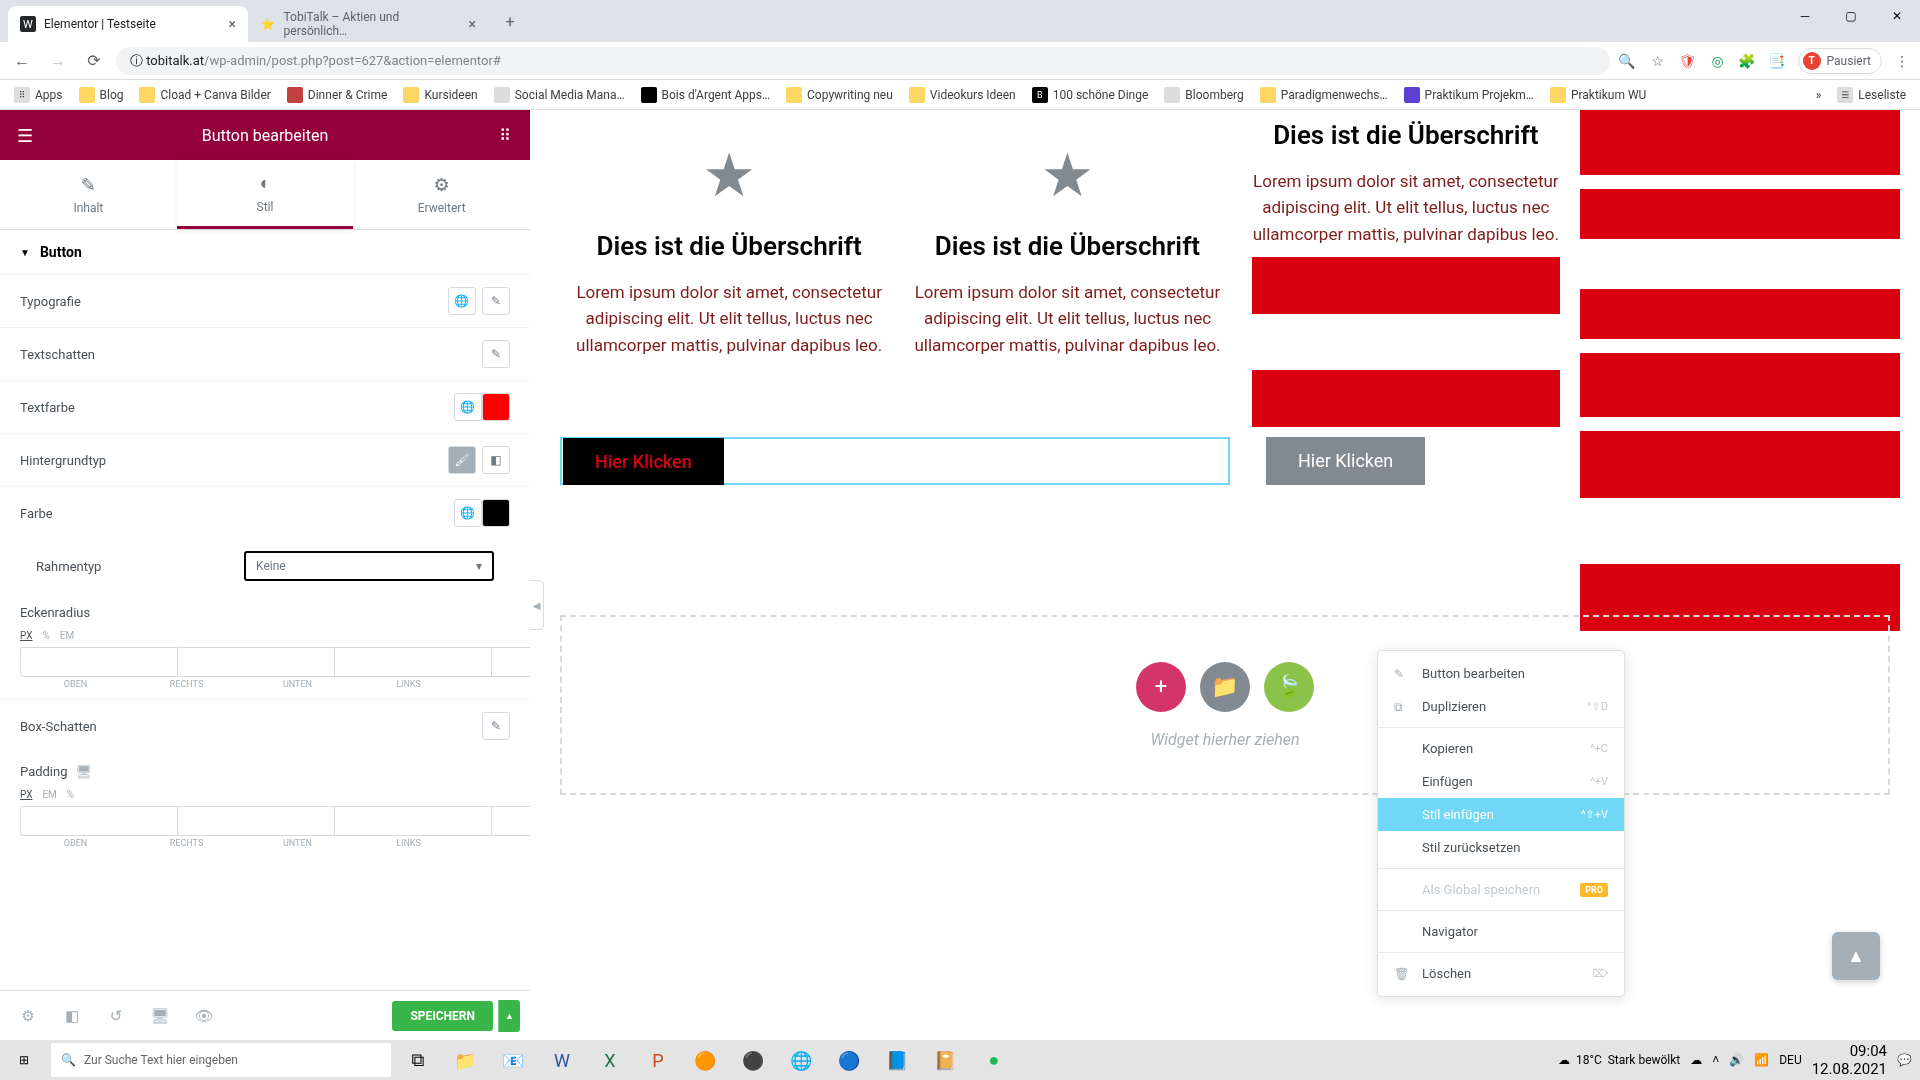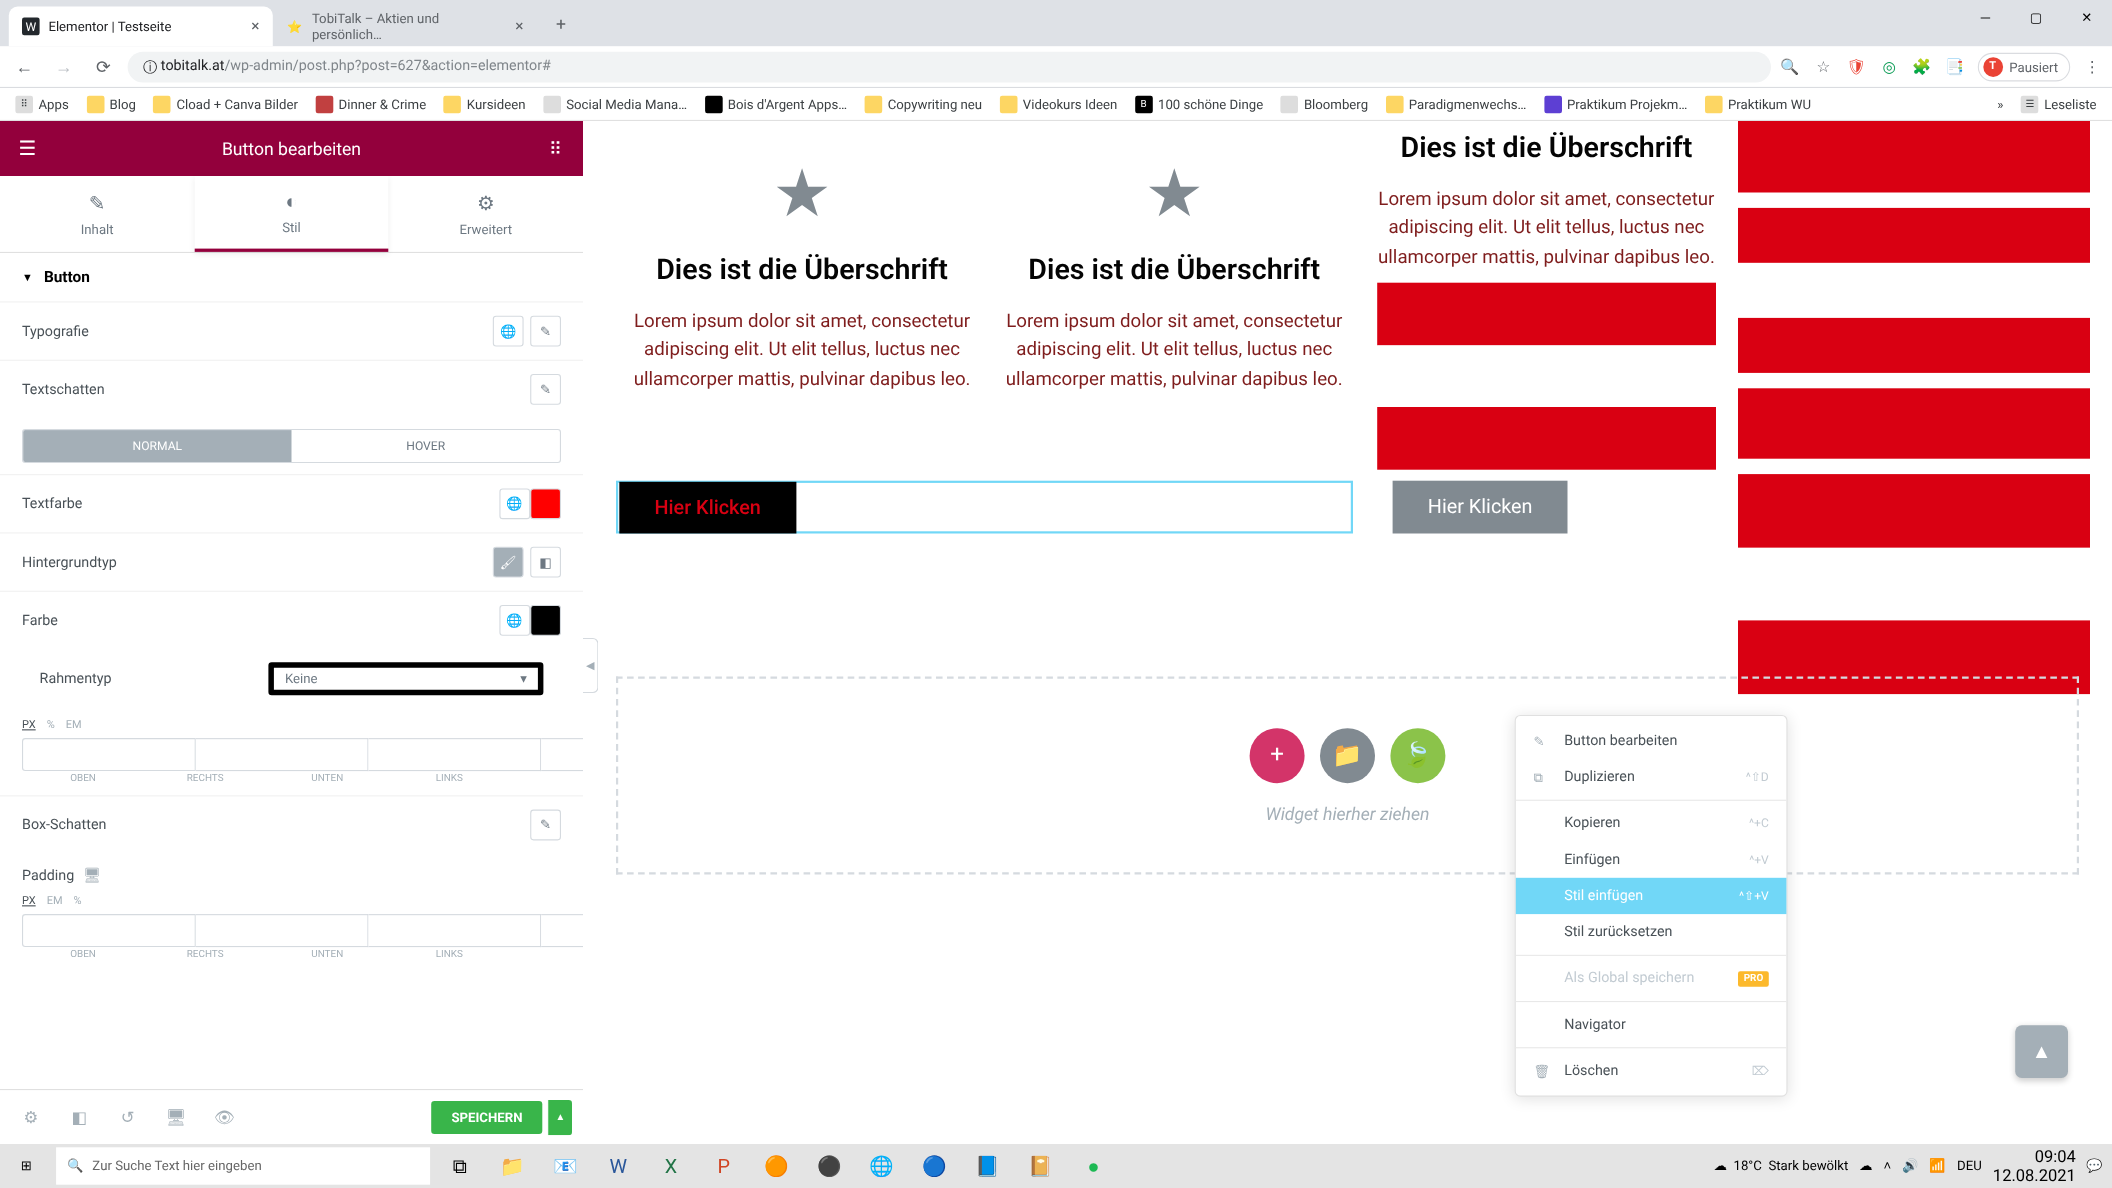--- a/index.html
+++ b/index.html
@@ -50,21 +50,21 @@
 .section-head .caret{font-size:10px;}
 .row{display:flex;align-items:center;padding:12px 20px;font-size:13px;color:#495157;border-top:1px solid #f1f1f1;}
 .row .label{flex:1;}
 .row .mini-btn{width:28px;height:28px;border:1px solid #d5dadf;border-radius:3px;display:flex;align-items:center;justify-content:center;font-size:12px;color:#6d7882;margin-left:6px;}
 .row .color-swatch{width:28px;height:28px;border:1px solid #d5dadf;border-radius:3px;}
 .state-toggle{display:flex;margin:10px 20px;border:1px solid #d5dadf;border-radius:3px;overflow:hidden;}
 .state-toggle div{flex:1;text-align:center;padding:8px;font-size:11px;color:#6d7882;}
 .state-toggle div.active{background:#a4afb7;color:#fff;}
 .select-row{display:flex;align-items:center;padding:12px 36px;}
 .select-row .label{flex:1;font-size:13px;color:#495157;}
-.select-row .sel{flex:0 0 250px;border:5px solid #000000;border-radius:3px;height:30px;display:flex;align-items:center;padding:0 10px;font-size:12px;color:#6d7882;justify-content:space-between;}
+.select-row .sel{flex:0 0 250px;border:2px solid #000000;border-radius:3px;height:30px;display:flex;align-items:center;padding:0 10px;font-size:12px;color:#6d7882;justify-content:space-between;}
 .linked-inputs{display:flex;margin:6px 20px 2px;}
 .linked-inputs input{flex:1;height:30px;border:1px solid #d5dadf;border-left:none;text-align:center;font-size:12px;}
 .linked-inputs input:first-child{border-left:1px solid #d5dadf;border-radius:3px 0 0 3px;}
 .linked-inputs .link-btn{width:46px;height:30px;background:#a4afb7;border:1px solid #a4afb7;display:flex;align-items:center;justify-content:center;color:#fff;border-radius:0 3px 3px 0;}
 .unit-labels{display:flex;margin:0 20px 10px;}
 .unit-labels span{flex:1;text-align:center;font-size:9px;color:#a4afb7;}
 .unit-labels span:last-child{flex:0 0 46px;}
 .units-right{display:flex;justify-content:flex-start;padding:10px 20px 0;gap:10px;font-size:10px;color:#a4afb7;}
 .units-right span.active{color:#495157;text-decoration:underline;}
 
@@ -266,24 +266,20 @@
   <div class="row">
     <span class="label">Typografie</span>
     <span class="mini-btn">🌐</span>
     <span class="mini-btn">✎</span>
   </div>
   <div class="row">
     <span class="label">Textschatten</span>
     <span class="mini-btn">✎</span>
   </div>
 
-  <div class="state-toggle">
-    <div class="active">NORMAL</div>
-    <div>HOVER</div>
-  </div>
 
   <div class="row">
     <span class="label">Textfarbe</span>
     <span class="mini-btn">🌐</span>
     <span class="color-swatch" style="background:#ff0000;"></span>
   </div>
   <div class="row">
     <span class="label">Hintergrundtyp</span>
     <span class="mini-btn" style="background:#a4afb7;color:#fff;">🖌</span>
     <span class="mini-btn">◧</span>
@@ -295,20 +291,23 @@
   </div>
 
   <div class="select-row">
     <span class="label">Rahmentyp</span>
     <div class="sel">
         <span>Keine</span>
         <span>▾</span>
       </div>
   </div>
 
+  <div style="padding:12px 20px 0;font-size:13px;color:#495157;display:flex;">
+    <span style="flex:1;">Eckenradius</span>
+  </div>
   <div class="units-right">
     <span class="active">PX</span>
     <span>%</span>
     <span>EM</span>
   </div>
   <div class="linked-inputs">
     <input style="">
     <input style="">
     <input style="">
     <input style="">

